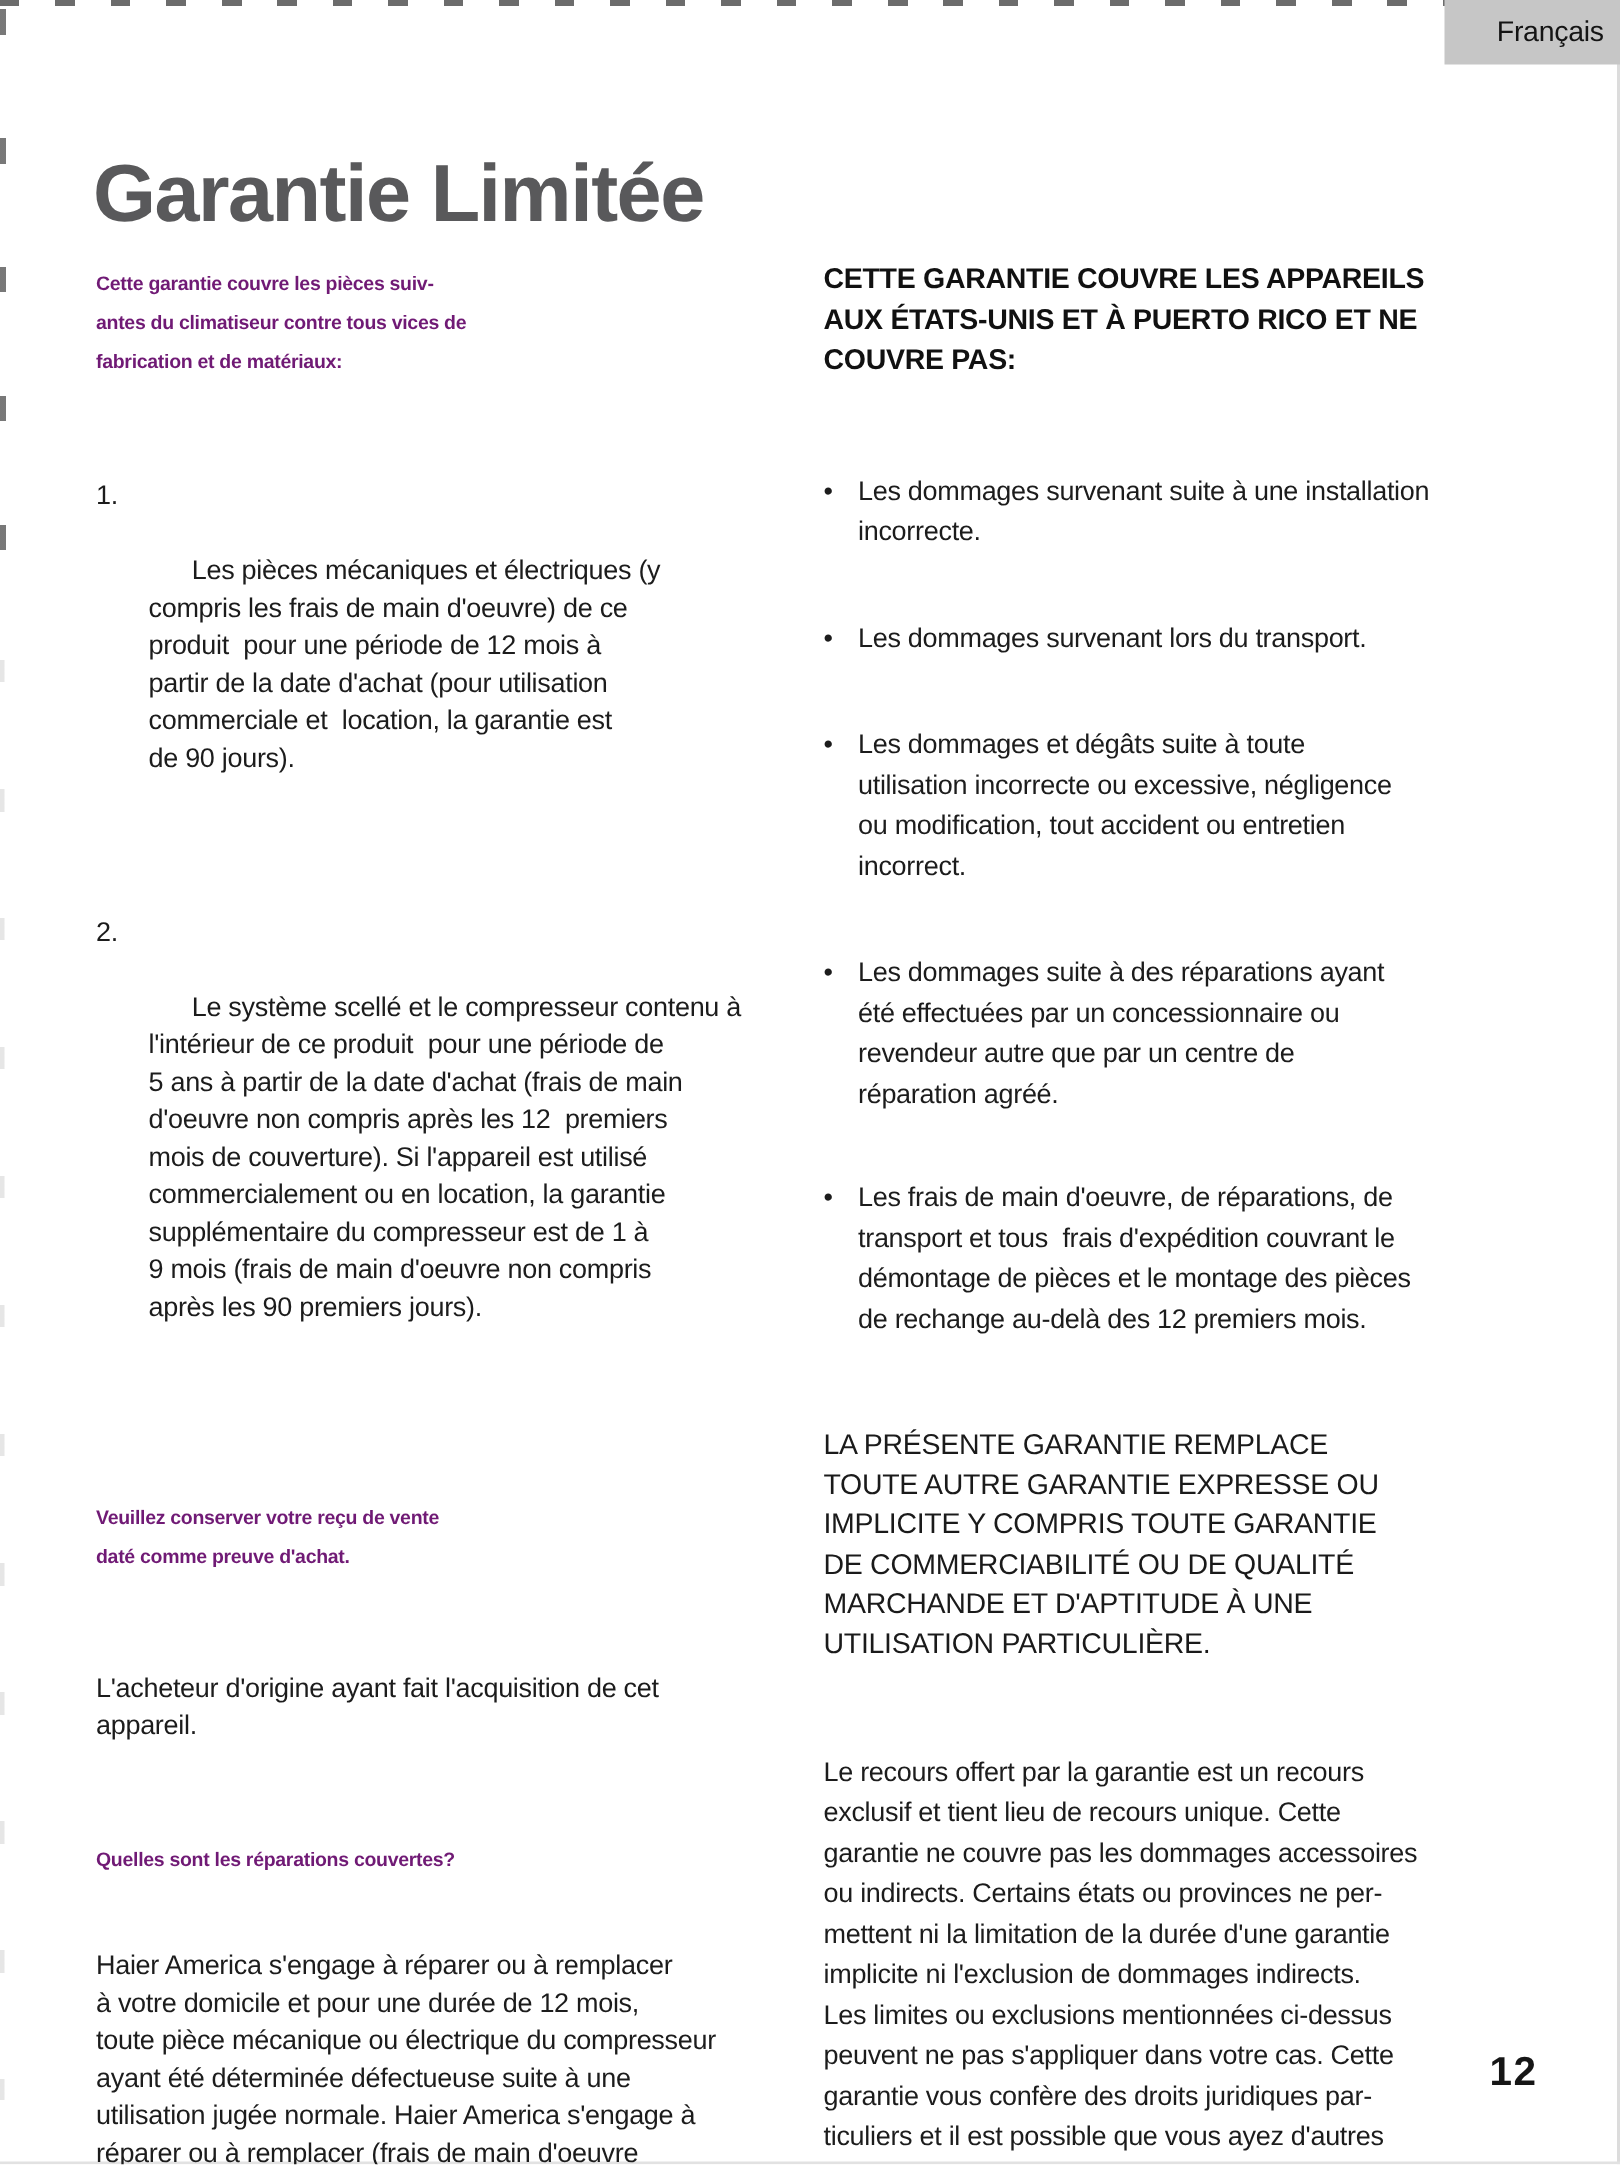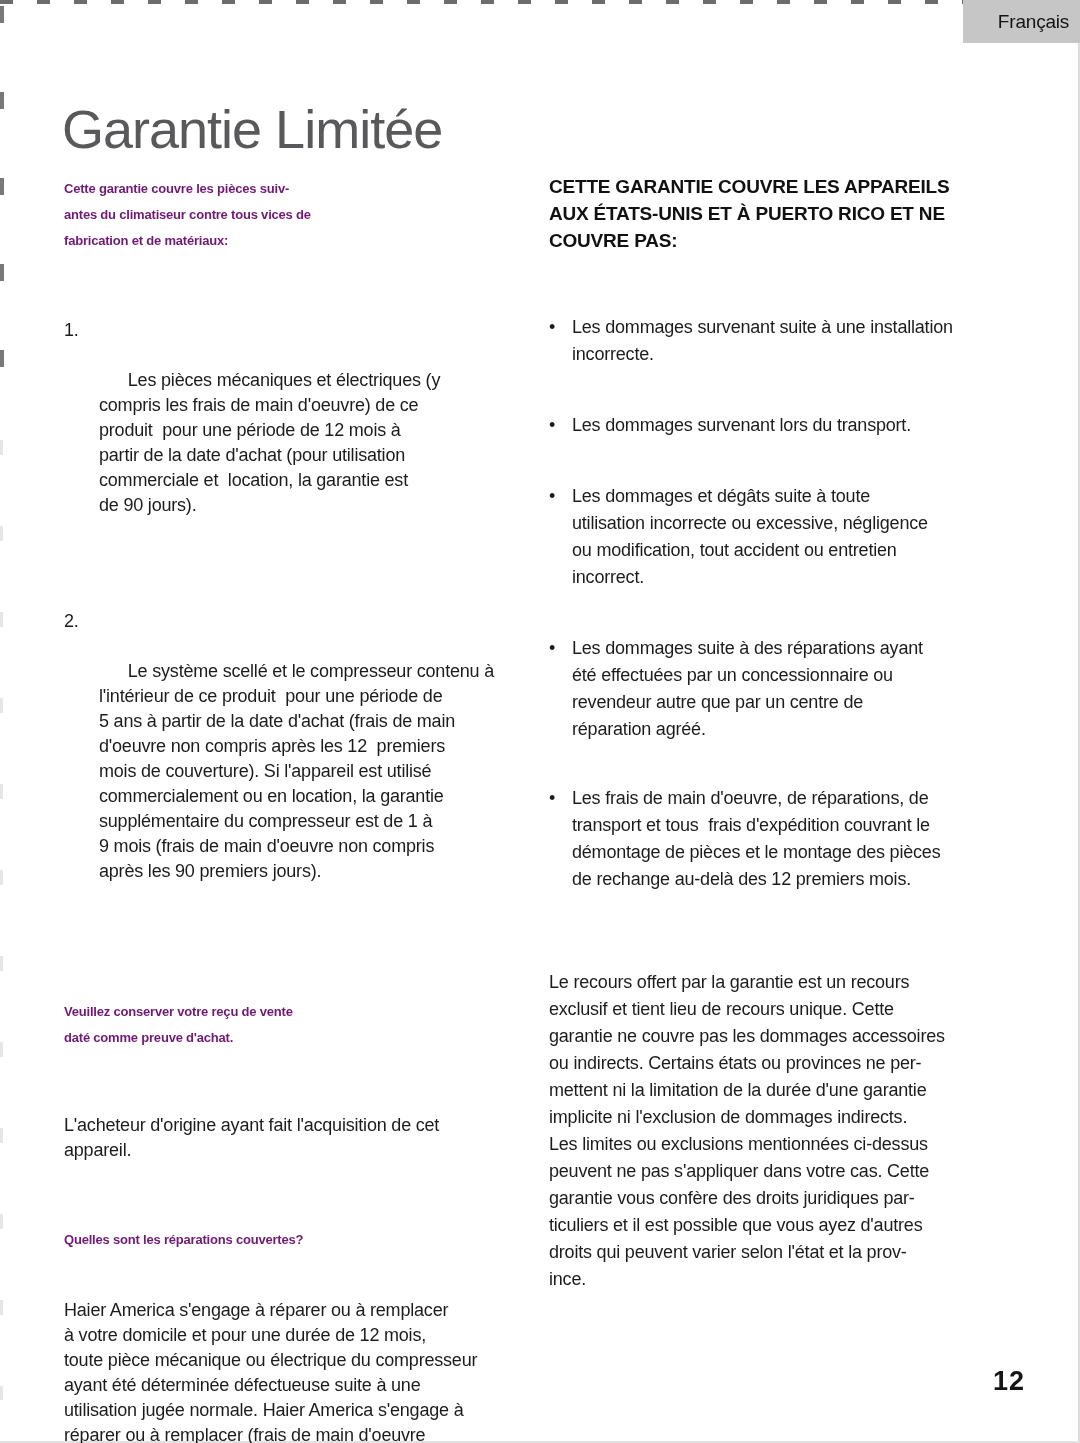--- a/index.html
+++ b/index.html
@@ -30,21 +30,21 @@
 
   .lang-tab{
     position:absolute;left:963px;top:0;width:141px;height:43px;
     background:#c6c6c6;color:#141414;
     font-size:19px;display:flex;align-items:center;justify-content:center;
     letter-spacing:-0.2px;
   }
 
   .doc-title{
     position:absolute;left:62px;top:62px;
-    font-size:54px;font-weight:normal;color:#59595b;
+    font-size:54px;font-weight:bold;color:#59595b;
     letter-spacing:-1px;white-space:pre;
   }
 
   .col{position:absolute;white-space:pre;}
   .col-left{left:64px;top:140px;width:490px;}
   .col-right{left:549px;top:137px;width:475px;}
 
   .b-head{font-weight:bold;font-size:13px;line-height:26px;color:#701a75;letter-spacing:-0.2px;}
   .body-txt{font-size:18px;line-height:25px;letter-spacing:-0.2px;color:#1c1c1c;}
   .r-body{font-size:18px;line-height:27px;letter-spacing:-0.2px;color:#1c1c1c;}
@@ -149,20 +149,26 @@
 incorrect.</div>
     <div class="bullet r-body mt8">Les dommages suite à des réparations ayant
 été effectuées par un concessionnaire ou
 revendeur autre que par un centre de
 réparation agréé.</div>
     <div class="bullet r-body mt6">Les frais de main d'oeuvre, de réparations, de
 transport et tous  frais d'expédition couvrant le
 démontage de pièces et le montage des pièces
 de rechange au-delà des 12 premiers mois.</div>
 
+    <div class="caps-par mt4">LA PRÉSENTE GARANTIE REMPLACE
+TOUTE AUTRE GARANTIE EXPRESSE OU
+IMPLICITE Y COMPRIS TOUTE GARANTIE
+DE COMMERCIABILITÉ OU DE QUALITÉ
+MARCHANDE ET D'APTITUDE À UNE
+UTILISATION PARTICULIÈRE.</div>
 
     <div class="r-body mt4">Le recours offert par la garantie est un recours
 exclusif et tient lieu de recours unique. Cette
 garantie ne couvre pas les dommages accessoires
 ou indirects. Certains états ou provinces ne per-
 mettent ni la limitation de la durée d'une garantie
 implicite ni l'exclusion de dommages indirects.
 Les limites ou exclusions mentionnées ci-dessus
 peuvent ne pas s'appliquer dans votre cas. Cette
 garantie vous confère des droits juridiques par-

